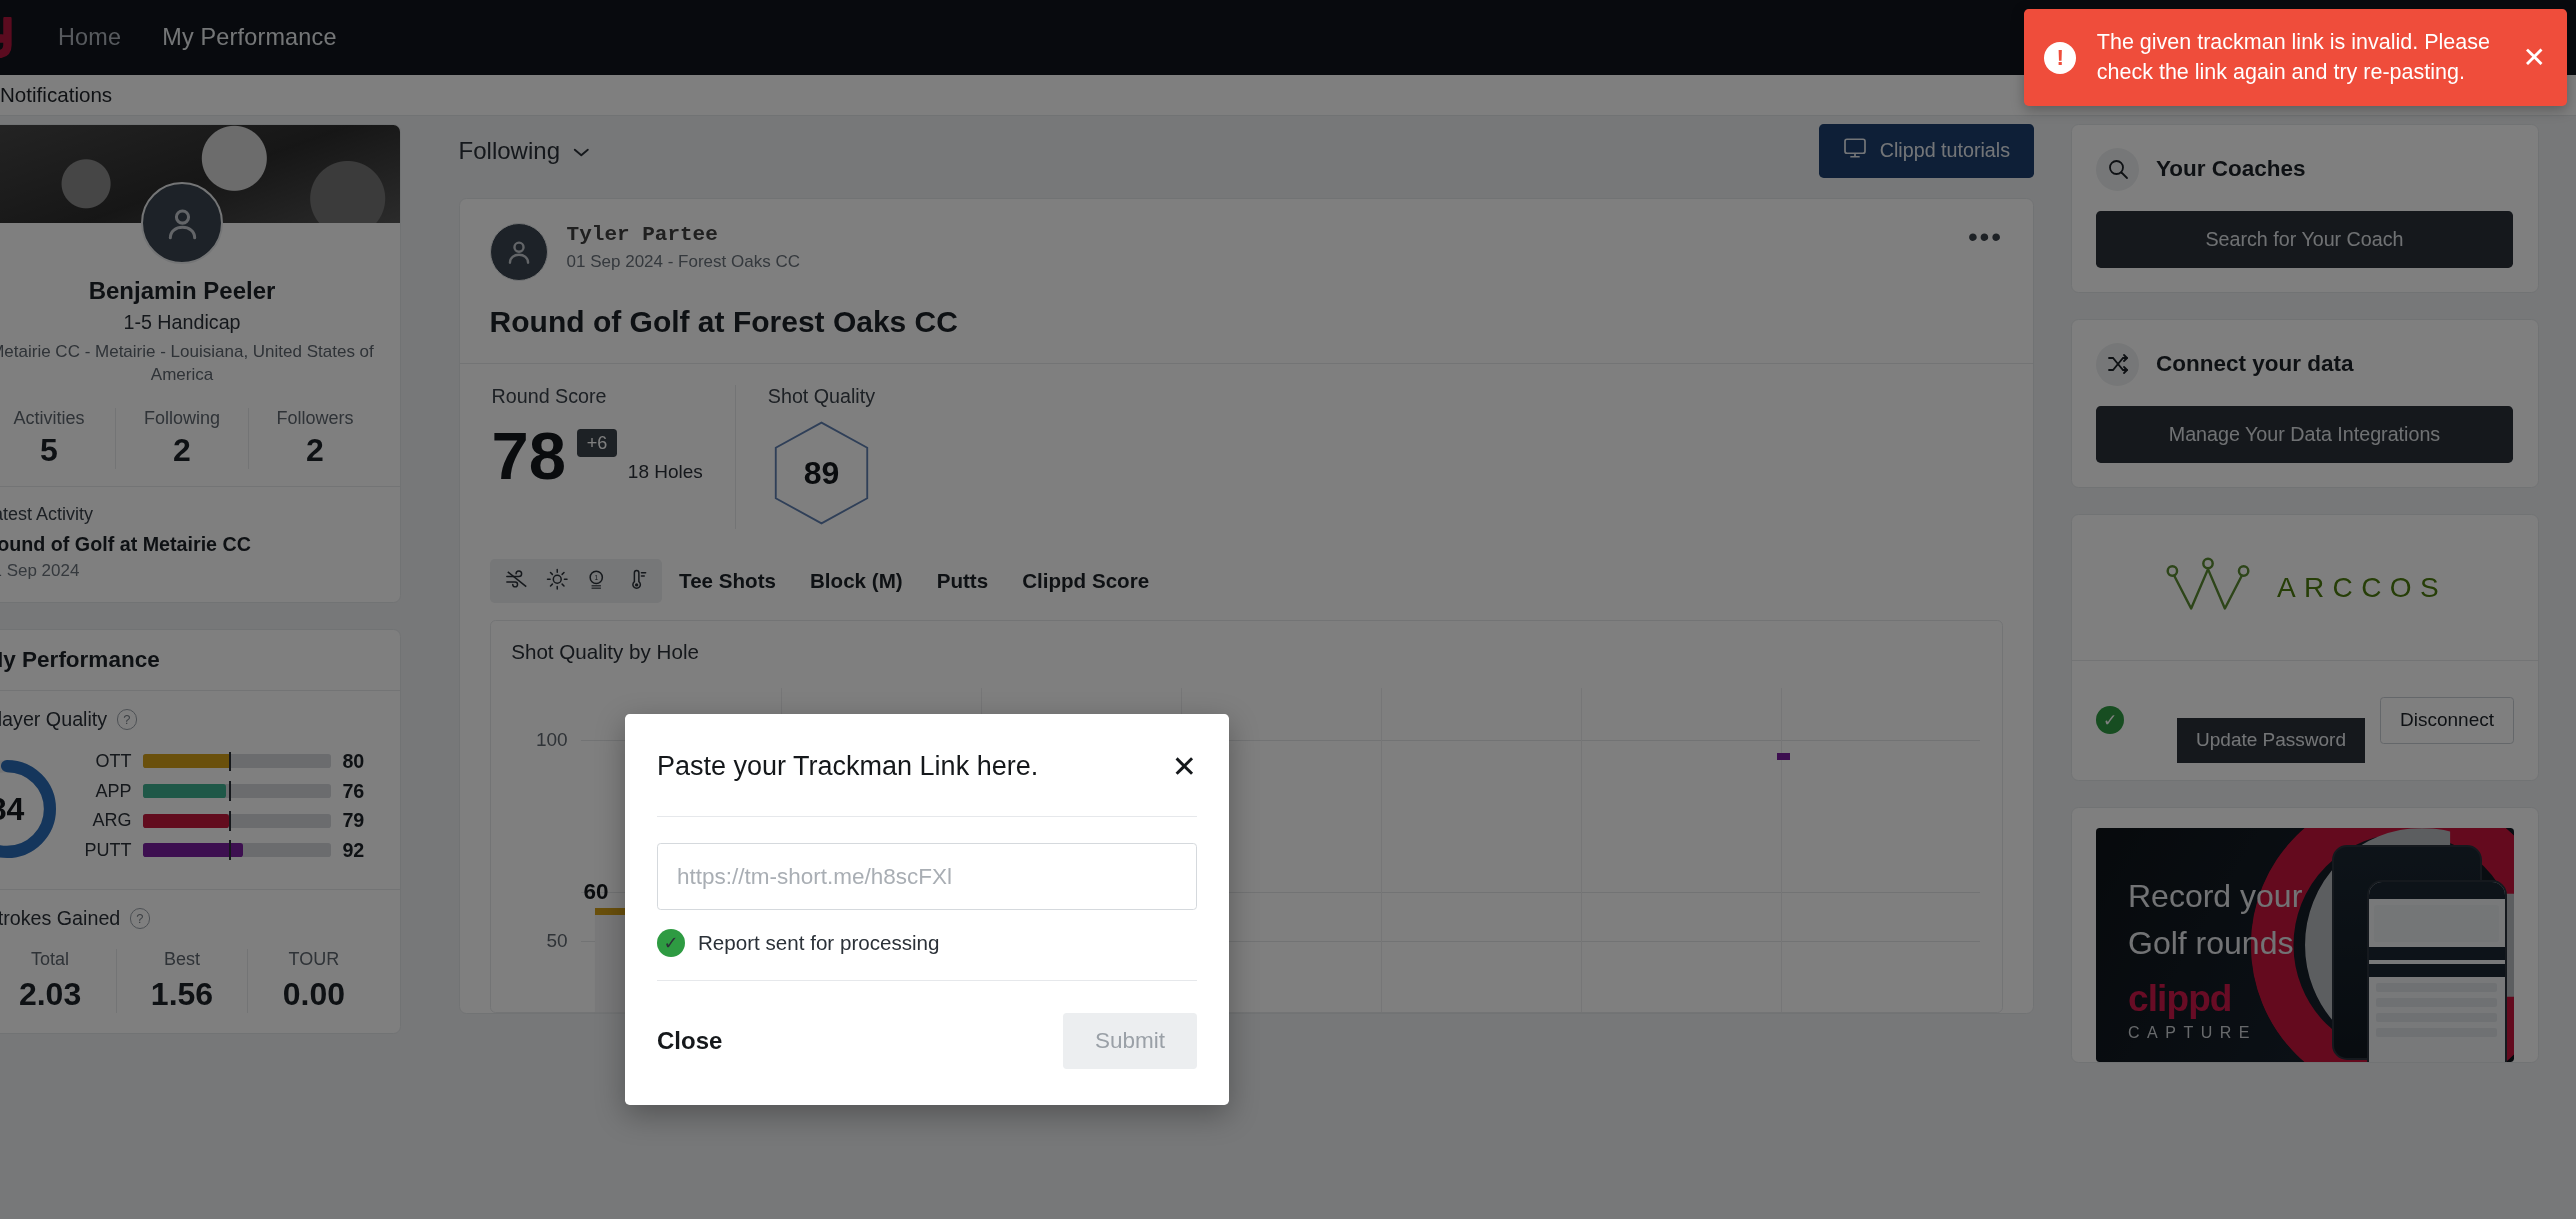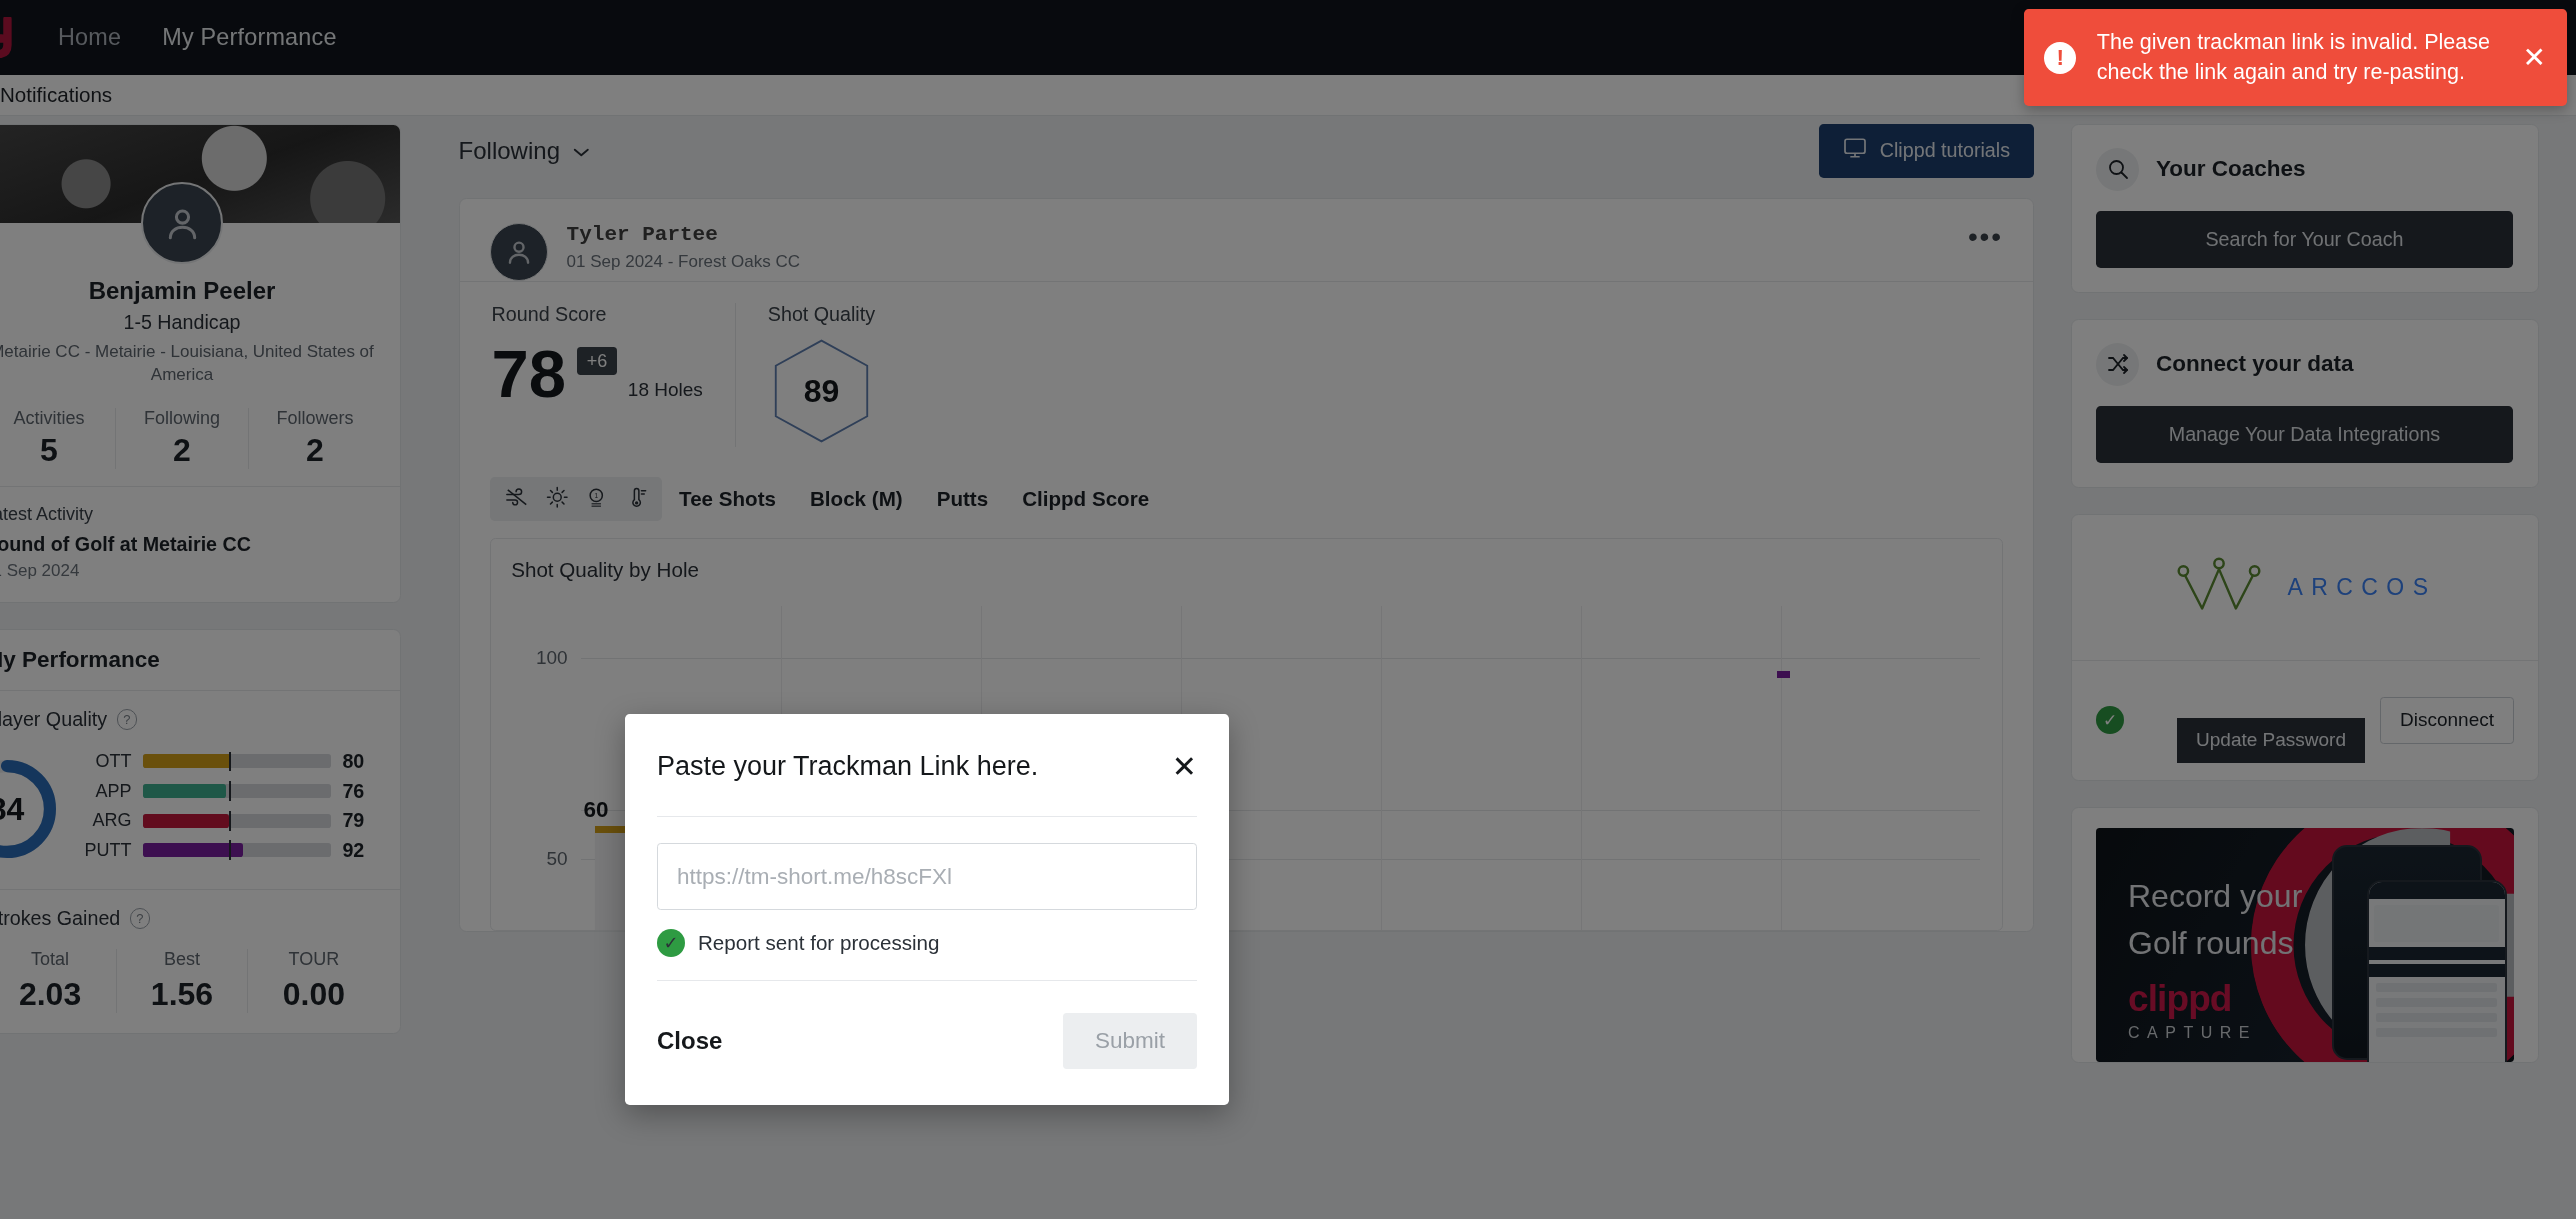--- a/index.html
+++ b/index.html
@@ -192,21 +192,21 @@
     width: 43px; height: 43px; border-radius: 50%; background: #eceef0;
     display: flex; align-items: center; justify-content: center; color: #1d2228; flex: none;
   }
   .rc-title { font-size: 22.5px; font-weight: bold; color: #1d2228; }
   .rc-btn {
     display: block; width: calc(100% - 49px); margin: 20.6px 24px 24px;
     background: #2b3138; color: #dfe3e7; border: none; border-radius: 4.7px;
     padding: 17px 0; font-size: 19.7px; cursor: pointer; font-family: inherit;
   }
   .arccos-box { padding: 41px 0 41px; display: flex; align-items: center; justify-content: center; gap: 24px; }
-  .arccos-word { font-size: 23px; letter-spacing: 8.4px; color: #3b82f6; }
+  .arccos-word { font-size: 28px; letter-spacing: 8.4px; color: #4d7c0f; }
   .arccos-foot {
     border-top: 0.9px solid #e6e8eb; padding: 17px 24px; display: flex; align-items: center; gap: 15px;
   }
   .ok-dot {
     width: 28px; height: 28px; border-radius: 50%; background: #2e9b42;
     display: flex; align-items: center; justify-content: center; color: #fff; font-size: 17px;
   }
   .btn-dark {
     margin-left: auto; background: #2b3138; color: #e7eaee; border: none; border-radius: 0;
     padding: 11.2px 19px; font-size: 19px; cursor: pointer; font-family: inherit; margin-top: 40px;
@@ -511,20 +511,21 @@
                 <circle cx="12" cy="8.4" r="3.4"></circle>
                   <path d="M5.2 20c0-3.7 3.1-5.9 6.8-5.9s6.8 2.2 6.8 5.9" stroke-linecap="round"></path>
               </svg>
             </div>
             <div class="post-meta">
               <div class="post-user">Tyler Partee</div>
               <div class="post-sub">01 Sep 2024 - Forest Oaks CC</div>
             </div>
             <div class="post-more">•••</div>
           </div>
+          <div class="post-title">Round of Golf at Forest Oaks CC</div>
 
           <div class="post-stats">
             <div class="ps-block">
               <div class="ps-lbl">Round Score</div>
               <div class="ps-score">
                 <div class="ps-num">78</div>
                 <div class="ps-badge">+6</div>
                 <div class="ps-holes">18 Holes</div>
               </div>
             </div>

